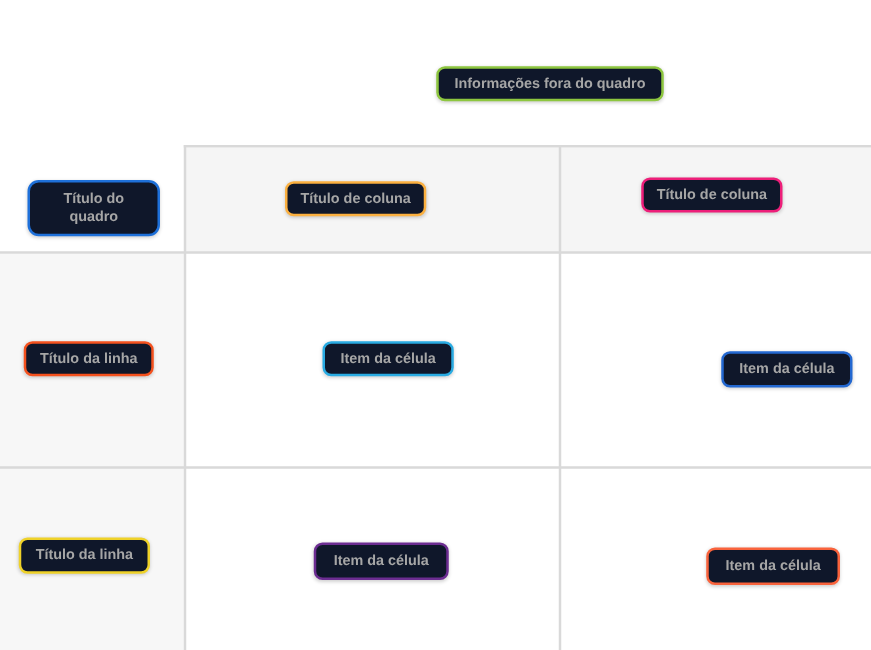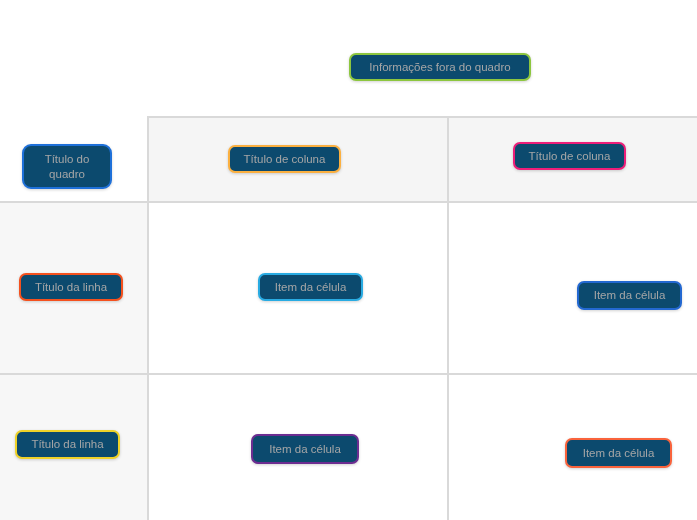--- a/index.html
+++ b/index.html
@@ -16,37 +16,37 @@
   .leftcol-bg { left: 0px; top: 203px; width: 147px; height: 317px; }
   .line { position: absolute; }
   .hline1 { left: 147px; top: 116px; width: 550px; height: 2px; }
   .hline2 { left: 0px;   top: 201px; width: 697px; height: 2px; }
   .hline3 { left: 0px;   top: 373px; width: 697px; height: 2px; }
   .vline1 { left: 147px; top: 116px; width: 2px; height: 404px; }
   .vline2 { left: 447px; top: 116px; width: 2px; height: 404px; }
   .sticker {
     position: absolute;
     box-sizing: border-box;
-    background: #0c4a6e;
+    background: #0f172a;
     border: 2px solid #999;
     border-radius: 7px;
     box-shadow: 0 1px 3px rgba(0,0,0,0.18);
     display: flex;
     align-items: center;
     justify-content: center;
     text-align: center;
     color: #a6a6a6;
-    font-weight: normal;
+    font-weight: bold;
     font-size: 11.5px;
     line-height: 1.25;
     white-space: nowrap;
     cursor: pointer;
   }
   .b-info   { left: 349px; top: 53px;  width: 182px; height: 28px; }
-  .b-quadro { left: 22px;  top: 144px; width: 90px;  height: 45px;
+  .b-quadro { left: 22px;  top: 144px; width: 106px;  height: 45px;
               border-radius: 9px; white-space: normal; padding: 0 8px; }
   .b-col1   { left: 228px; top: 145px; width: 113px; height: 28px; }
   .b-col2   { left: 513px; top: 142px; width: 113px; height: 28px; }
   .b-row1   { left: 19px;  top: 273px; width: 104px; height: 28px; }
   .b-cell11 { left: 258px; top: 273px; width: 105px; height: 28px; }
   .b-cell12 { left: 577px; top: 281px; width: 105px; height: 29px; }
   .b-row2   { left: 15px;  top: 430px; width: 105px; height: 29px; }
   .b-cell21 { left: 251px; top: 434px; width: 108px; height: 30px; }
   .b-cell22 { left: 565px; top: 438px; width: 107px; height: 30px; }
 </style>

